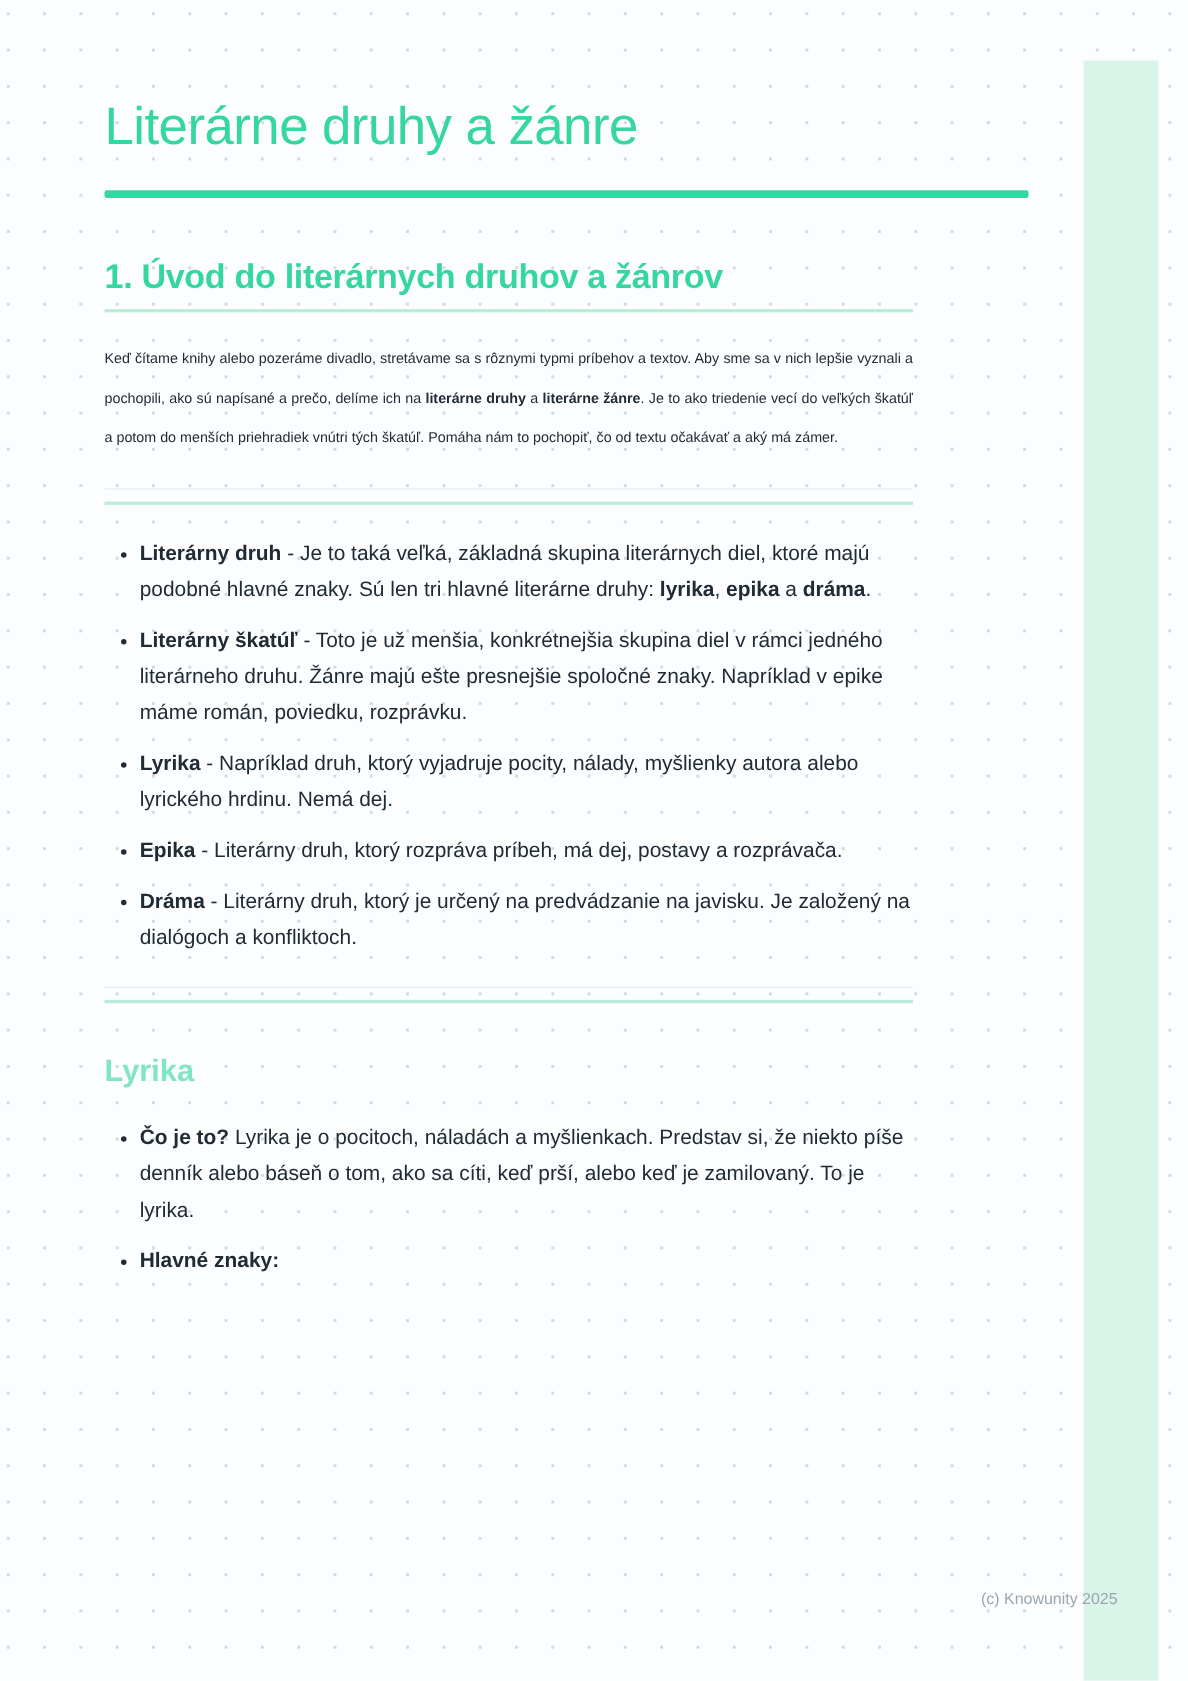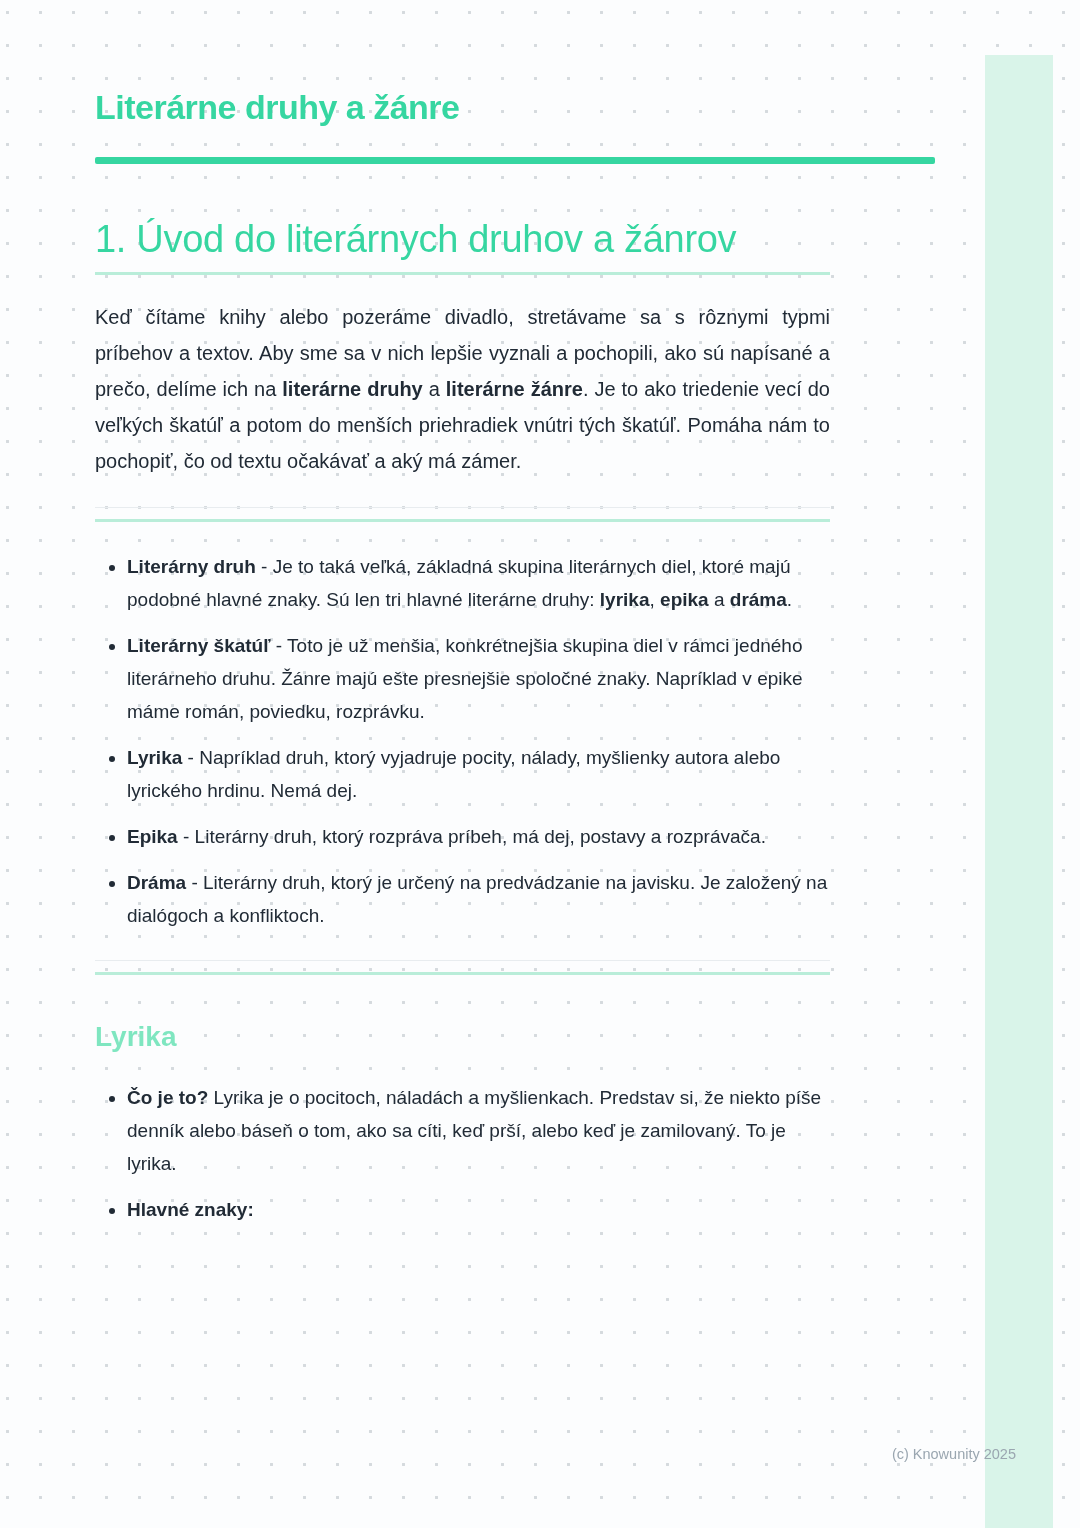--- a/index.html
+++ b/index.html
@@ -32,49 +32,49 @@
     bottom:0;
     background:var(--band,#d9f4e9);
   }
   .content{
     position:relative;
     padding:88px 0 0 95px;
     z-index:1;
   }
   h1{
     margin:0;
-    font-size:34px;
-    font-weight:700;
+    font-size:48px;
+    font-weight:400;
     letter-spacing:-0.5px;
     color:var(--accent,#36d6a1);
   }
   .title-rule{
     width:840px;
     height:7px;
     margin-top:30px;
     border-radius:2px;
     background:var(--accent,#36d6a1);
   }
   h2{
     margin:54px 0 0;
-    font-size:38px;
-    font-weight:400;
+    font-size:31px;
+    font-weight:700;
     letter-spacing:-0.3px;
     color:var(--accent,#36d6a1);
   }
   .h-underline{
     width:735px;
     height:3px;
     margin-top:11px;
     background:var(--accent-soft,#b9edd9);
   }
   .para{
     width:735px;
     margin:24px 0 0;
-    font-size:20px;
+    font-size:13px;
     line-height:36px;
     text-align:justify;
     color:var(--text,#212b36);
   }
   .divider{
     width:735px;
     border:none;
     border-top:1px solid #e8ecef;
     margin:28px 0 0;
   }

